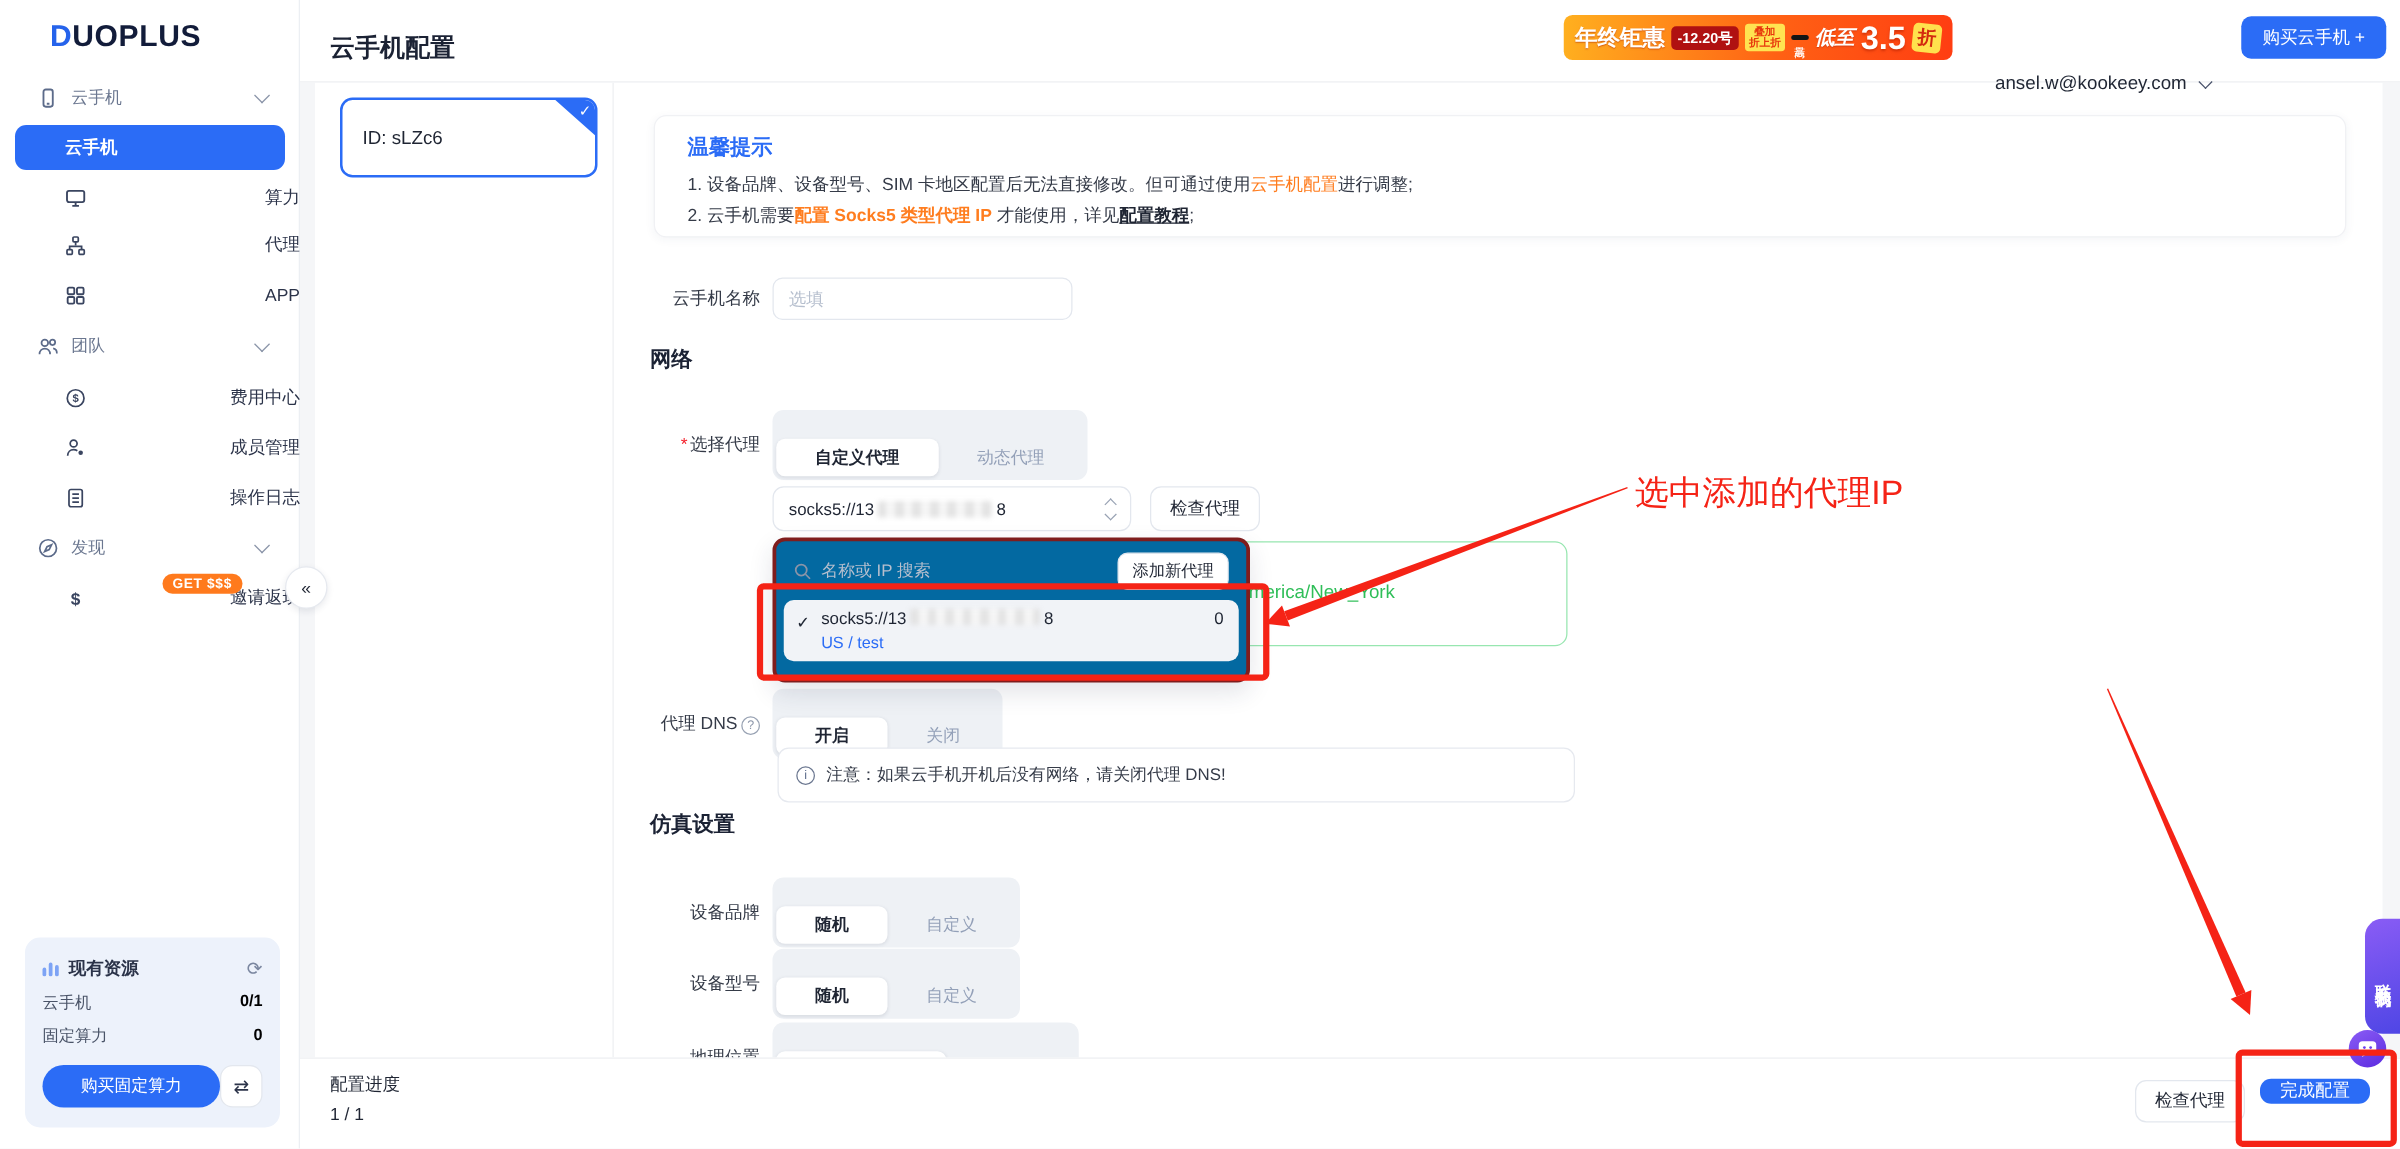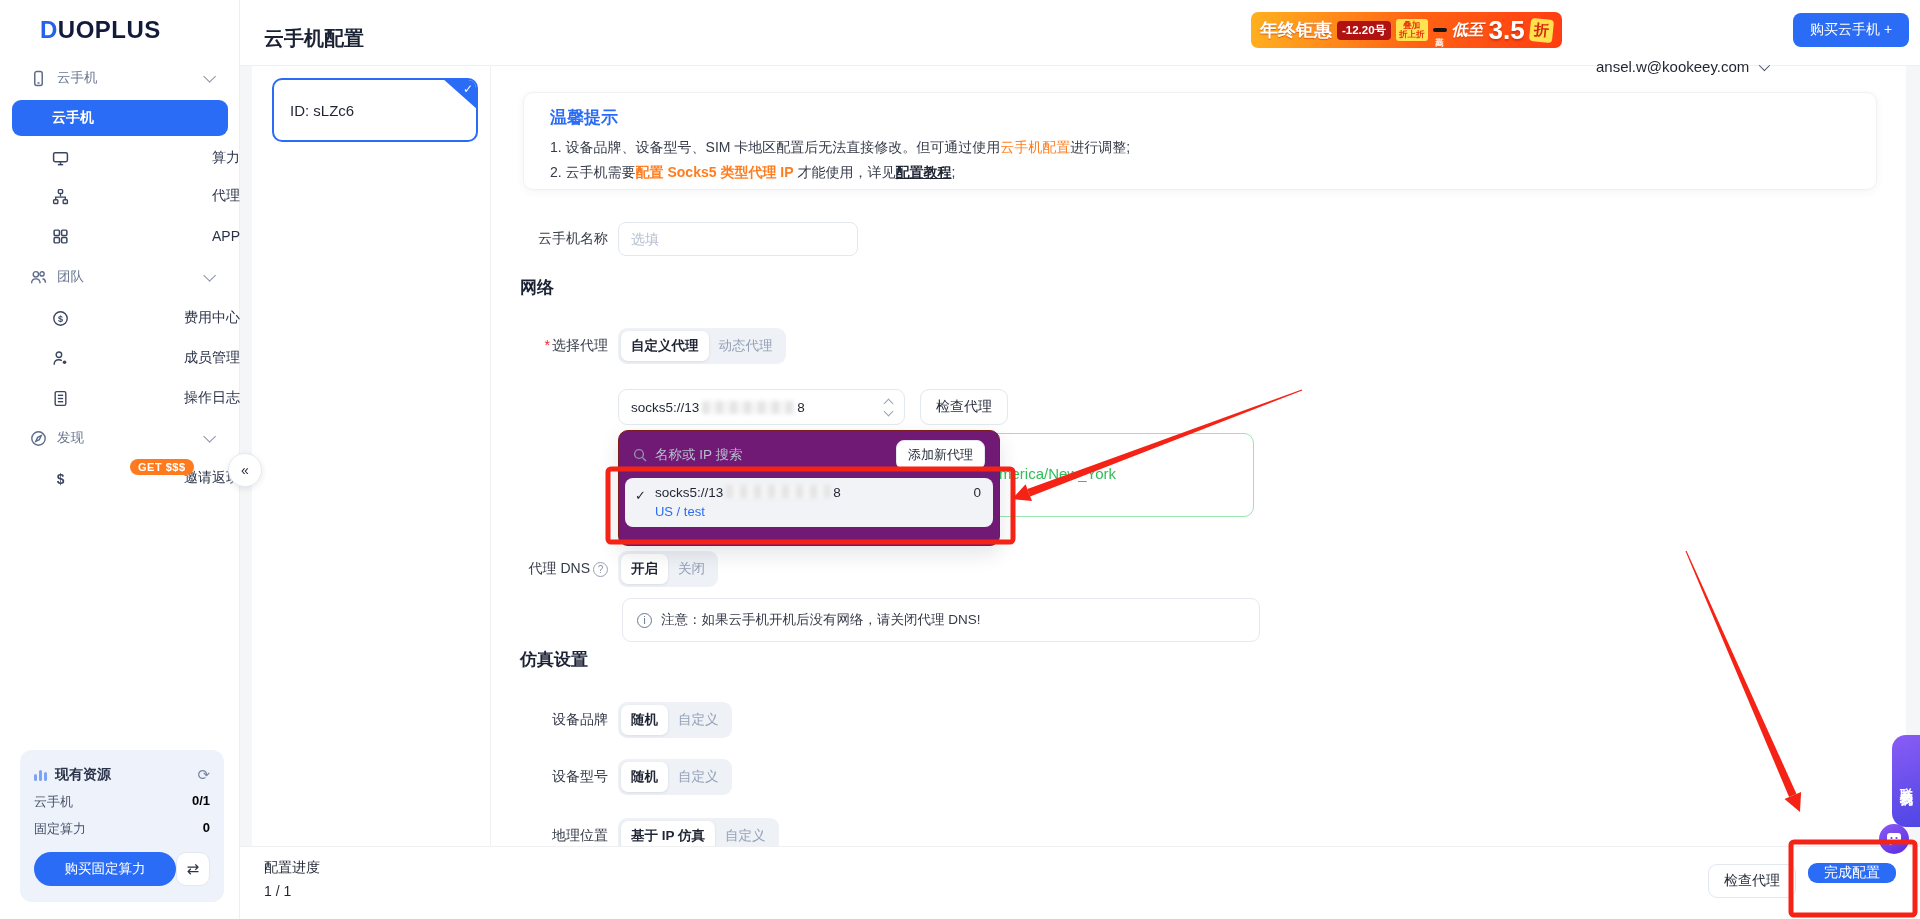--- a/index.html
+++ b/index.html
@@ -66,38 +66,38 @@
 
   .form-row { position:absolute; display:flex; align-items:center; z-index:2; }
   .f-label { width:90px; text-align:right; font-size:14px; color:#353b48; margin-right:10px; white-space:nowrap; }
   .req { color:#f5222d; margin-right:2px; font-size:14px; }
   .sec-title { position:absolute; font-size:17px; font-weight:700; color:#1b2234; z-index:2; }
 
   .text-input { width:240px; height:34px; border:1px solid #e3e7ee; border-radius:8px; padding:0 12px; font-size:14px; color:#1f2533; font-family:inherit; background:#fff; }
   .text-input::placeholder { color:#b6bfce; }
 
   .seg { display:inline-flex; background:#eef1f5; border-radius:9px; padding:3px; }
-  .seg-opt { padding:6px 10px; font-size:13.5px; color:#93a0b8; border-radius:7px; cursor:pointer; white-space:nowrap; }
+  .seg-opt { padding:6px 31px; font-size:13.5px; color:#93a0b8; border-radius:7px; cursor:pointer; white-space:nowrap;margin-top:20px; }
   .seg-opt.active { background:#fff; color:#1f2533; font-weight:700; box-shadow:0 1px 3px rgba(30,40,70,.10); }
 
   .select-box { position:absolute; left:618px; top:389px; width:287px; height:36px; border:1px solid #e3e7ee; border-radius:9px; background:#fff; display:flex; align-items:center; padding:0 12px; font-size:13.5px; color:#1f2533; cursor:pointer; z-index:2; }
   .sort-carets { margin-left:auto; display:flex; flex-direction:column; align-items:center; gap:1px; color:#98a2b3; }
   .sort-carets i { width:7px; height:7px; border-left:1.5px solid #98a2b3; border-top:1.5px solid #98a2b3; display:block; }
   .sort-carets i.up { transform:rotate(45deg); }
   .sort-carets i.dn { transform:rotate(225deg); }
   .btn-light { height:36px; padding:0 15px; background:#fff; border:1px solid #e3e7ee; border-radius:9px; font-size:14px; color:#1f2533; cursor:pointer; font-family:inherit; }
   .check-proxy { position:absolute; left:920px; top:389px; z-index:2; }
 
   .redact { display:inline-block; height:13px; border-radius:2px; margin:0 3px; vertical-align:-2px;
             background:repeating-linear-gradient(90deg,#e3e3e3 0 7px,#f6f6f6 7px 14px); filter:blur(2px); }
 
   .green-box { position:absolute; left:790px; top:433px; width:464px; height:84px; background:#fff; border:1px solid #97e6b0; border-radius:10px; z-index:3; padding-top:30px; }
   .green-tz { position:absolute; left:198px; top:31px; font-size:15px; color:#2fbe58; }
 
-  .dropdown { position:absolute; left:618px; top:430px; width:382px; height:116px; background:#701a75; border:1px solid #7f1d1d; border-radius:10px; box-shadow:0 8px 20px rgba(30,40,70,.12); z-index:4; padding:8px 6px; }
+  .dropdown { position:absolute; left:618px; top:430px; width:382px; height:116px; background:#0369a1; border:3px solid #7f1d1d; border-radius:10px; box-shadow:0 8px 20px rgba(30,40,70,.12); z-index:4; padding:8px 6px; }
   .dd-search-row { display:flex; align-items:center; padding:0 8px; height:32px; }
   .dd-search-icon { color:#8a94a8; display:inline-flex; margin-right:8px; }
   .dd-search-ph { flex:1; font-size:13.5px; color:#b6bfce; }
   .dd-add-btn { height:30px; padding:0 11px; background:#fff; border:1px solid #e3e7ee; border-radius:8px; font-size:13px; color:#1f2533; cursor:pointer; font-family:inherit; }
   .dd-item { margin-top:7px; background:#f1f3f7; border-radius:8px; padding:7px 12px 8px 8px; display:flex; cursor:pointer; }
   .dd-check { color:#1f2533; font-size:13px; font-weight:700; margin:3px 9px 0 2px; }
   .dd-item-main { flex:1; }
   .dd-item-line1 { display:flex; font-size:13.5px; color:#1f2533; }
   .dd-count { margin-left:auto; color:#1f2533; }
   .dd-item-sub { margin-top:4px; font-size:13px; color:#2b6cf6; }
@@ -416,20 +416,21 @@
   <div class="contact-tab">联系我们</div>
   <div class="chat-bubble">
     <svg width="16" height="14" viewBox="0 0 16 14">
         <rect x="1" y="1" width="14" height="10" rx="3" fill="#fff"></rect>
         <circle cx="5.5" cy="6" r="1.1" fill="#6a3ef0"></circle>
         <circle cx="10.5" cy="6" r="1.1" fill="#6a3ef0"></circle>
         <path d="M5 11l-1.5 2.5L8 11z" fill="#fff"></path>
       </svg>
   </div>
 
+  <div class="anno-note">选中添加的代理IP</div>
   <svg class="anno-svg" viewBox="0 0 1920 919">
     <rect x="608" y="469" width="405" height="73" rx="3" fill="none" stroke="#f52316" stroke-width="5"></rect>
     <rect x="1791" y="842" width="124" height="73" rx="3" fill="none" stroke="#f52316" stroke-width="5"></rect>
     <polygon points="1301.8,389.5 1027.4,488.9 1030.2,496.4 1302.2,390.5" fill="#f52316"></polygon>
     <polygon points="1025.6,484.3 1032.0,501.1 1012,499" fill="#f52316"></polygon>
     <polygon points="1685.5,551.2 1789.1,797.1 1796.5,793.9 1686.5,550.8" fill="#f52316"></polygon>
     <polygon points="1784.5,799.1 1801.1,791.9 1800,812" fill="#f52316"></polygon>
   </svg>
 
 </div>

